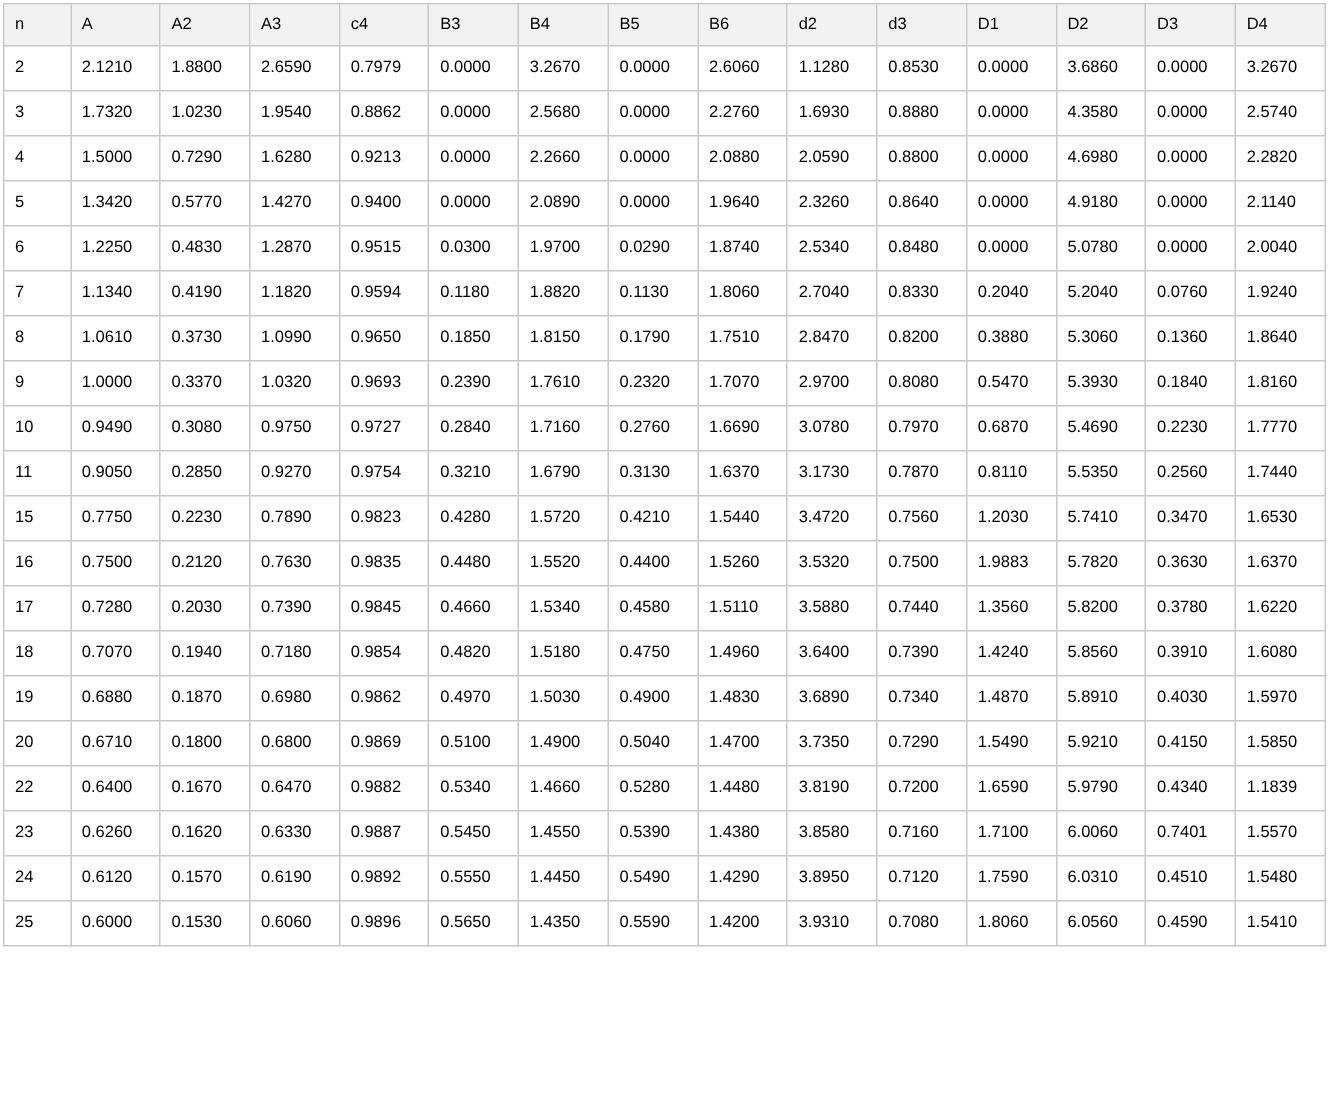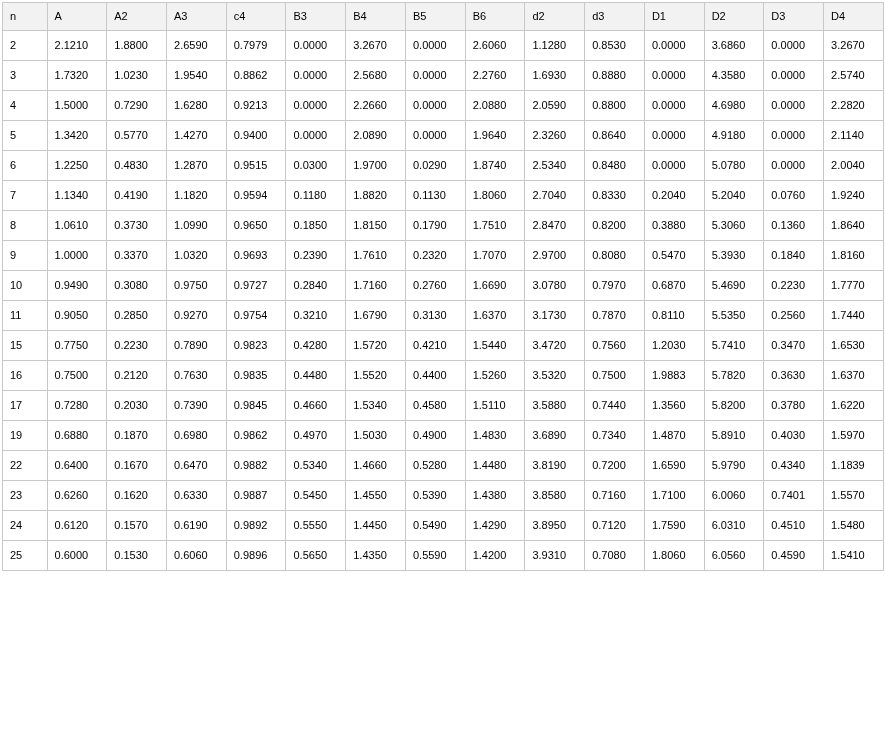--- a/index.html
+++ b/index.html
@@ -310,37 +310,71 @@
           <td>0.4580</td>
           <td>1.5110</td>
           <td>3.5880</td>
           <td>0.7440</td>
           <td>1.3560</td>
           <td>5.8200</td>
           <td>0.3780</td>
           <td>1.6220</td>
         </tr>
         <tr>
+          <td>18</td>
+          <td>0.7070</td>
+          <td>0.1940</td>
+          <td>0.7180</td>
+          <td>0.9854</td>
+          <td>0.4820</td>
+          <td>1.5180</td>
+          <td>0.4750</td>
+          <td>1.4960</td>
+          <td>3.6400</td>
+          <td>0.7390</td>
+          <td>1.4240</td>
+          <td>5.8560</td>
+          <td>0.3910</td>
+          <td>1.6080</td>
+        </tr>
+        <tr>
           <td>19</td>
           <td>0.6880</td>
           <td>0.1870</td>
           <td>0.6980</td>
           <td>0.9862</td>
           <td>0.4970</td>
           <td>1.5030</td>
           <td>0.4900</td>
           <td>1.4830</td>
           <td>3.6890</td>
           <td>0.7340</td>
           <td>1.4870</td>
           <td>5.8910</td>
           <td>0.4030</td>
           <td>1.5970</td>
         </tr>
         <tr>
+          <td>20</td>
+          <td>0.6710</td>
+          <td>0.1800</td>
+          <td>0.6800</td>
+          <td>0.9869</td>
+          <td>0.5100</td>
+          <td>1.4900</td>
+          <td>0.5040</td>
+          <td>1.4700</td>
+          <td>3.7350</td>
+          <td>0.7290</td>
+          <td>1.5490</td>
+          <td>5.9210</td>
+          <td>0.4150</td>
+          <td>1.5850</td>
+        </tr>
+        <tr>
           <td>22</td>
           <td>0.6400</td>
           <td>0.1670</td>
           <td>0.6470</td>
           <td>0.9882</td>
           <td>0.5340</td>
           <td>1.4660</td>
           <td>0.5280</td>
           <td>1.4480</td>
           <td>3.8190</td>

